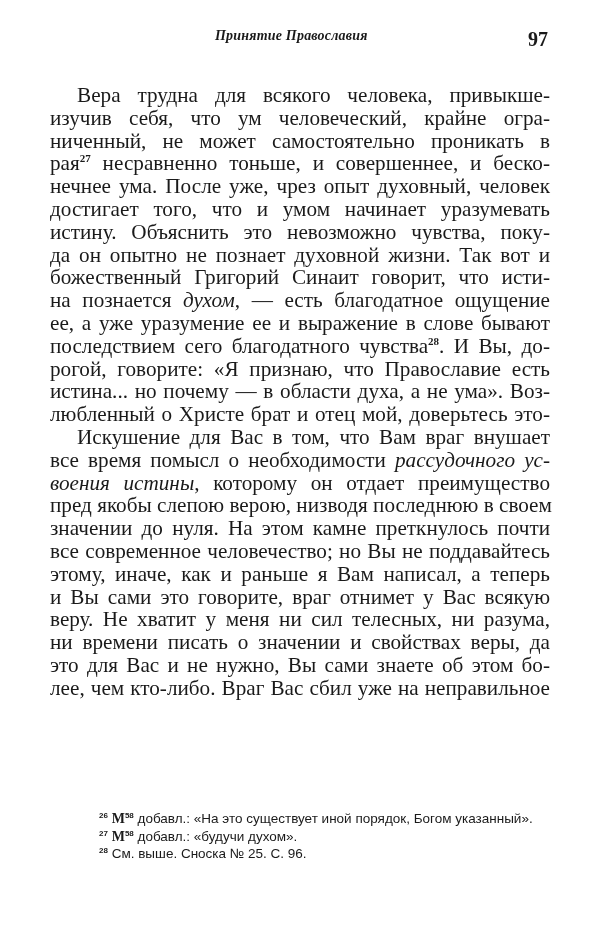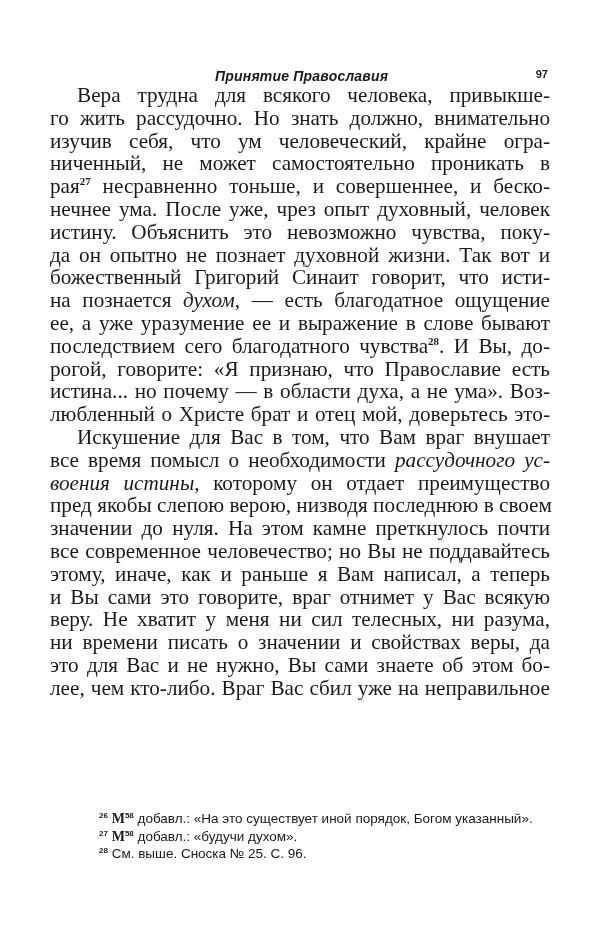--- a/index.html
+++ b/index.html
@@ -19,38 +19,37 @@
       left: 50px;
       top: 0;
       width: 500px;
     }
     .running-header {
       position: absolute;
       top: 28px;
       left: 0;
       width: 500px;
       height: 20px;
-      font-family: Liberation Sans, sans-serif;
+      font-family: Liberation Serif, serif;
       font-size: 14px;
-      margin-top: 40px;
     }
     .running-title {
       position: absolute;
       left: 165px;
       top: 0;
       font-style: italic;
       font-weight: bold;
       letter-spacing: 0.2px;
     }
     .page-number {
       position: absolute;
       right: 2px;
       top: 0;
       font-weight: bold;
-      font-size: 11px;
+      font-size: 20px;
     }
     .body-text {
       position: absolute;
       top: 84px;
       left: 0;
       width: 500px;
       font-family: "Liberation Serif", serif;
       font-size: 21.2px;
       line-height: 22.8px;
       text-align: justify;
@@ -108,25 +107,25 @@
 <body>
 
 <div class="page">
   <div class="running-header">
     <span class="running-title">Принятие Православия</span>
     <span class="page-number">97</span>
   </div>
 
   <div class="body-text" id="body-text">
       <span class="line indent"><span class="seg">Вера трудна для всякого человека, привыкше-</span></span>
-      <span class="line"><span class="seg">го жить рассудочно. Но знать должно, внимательно</span></span>
       <span class="line"><span class="seg">изучив себя, что ум человеческий, крайне огра-</span></span>
       <span class="line"><span class="seg">ниченный, не может самостоятельно проникать в</span></span>
       <span class="line"><span class="seg">рая</span><sup class="fn">27</sup><span class="seg"> несравненно тоньше, и совершеннее, и беско-</span></span>
       <span class="line"><span class="seg">нечнее ума. После уже, чрез опыт духовный, человек</span></span>
+      <span class="line"><span class="seg">достигает того, что и умом начинает уразумевать</span></span>
       <span class="line"><span class="seg">истину. Объяснить это невозможно чувства, поку-</span></span>
       <span class="line"><span class="seg">да он опытно не познает духовной жизни. Так вот и</span></span>
       <span class="line"><span class="seg">божественный Григорий Синаит говорит, что исти-</span></span>
       <span class="line"><span class="seg">на познается </span><span class="it">духом</span><span class="seg">, — есть благодатное ощущение</span></span>
       <span class="line"><span class="seg">ее, а уже уразумение ее и выражение в слове бывают</span></span>
       <span class="line"><span class="seg">последствием сего благодатного чувства</span><sup class="fn">28</sup><span class="seg">. И Вы, до-</span></span>
       <span class="line"><span class="seg">рогой, говорите: «Я признаю, что Православие есть</span></span>
       <span class="line"><span class="seg">истина... но почему — в области духа, а не ума». Воз-</span></span>
       <span class="line"><span class="seg">любленный о Христе брат и отец мой, доверьтесь это-</span></span>
       <span class="line indent"><span class="seg">Искушение для Вас в том, что Вам враг внушает</span></span>

